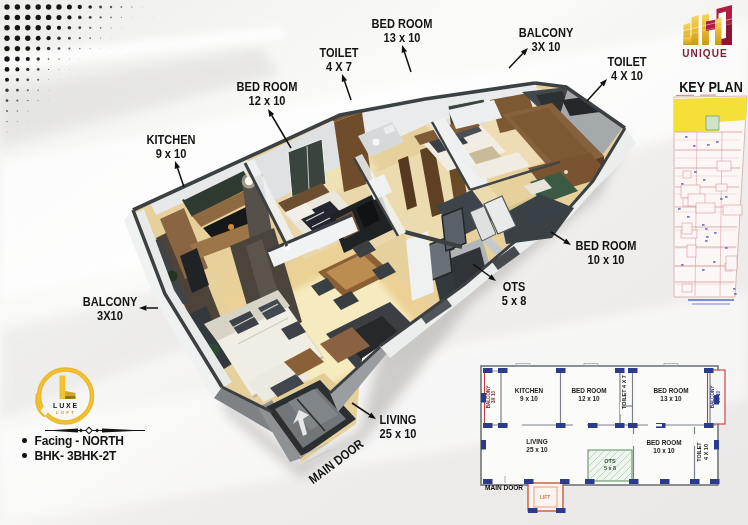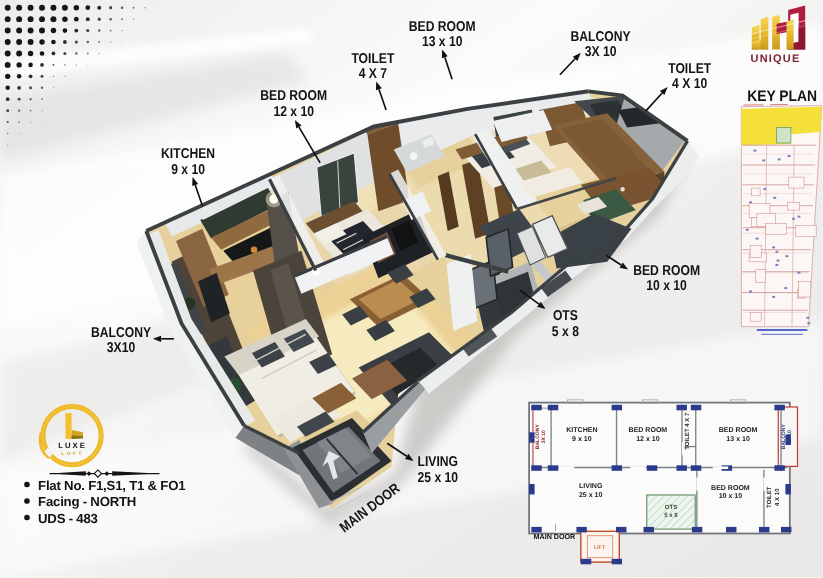--- a/index.html
+++ b/index.html
@@ -626,16 +626,15 @@
 <div class="lb" style="left:40px;top:295px;font-size:13.0px;line-height:14px">BALCONY<br>3X10</div>
 <div class="lb" style="left:328px;top:413px;font-size:13.0px;line-height:14px">LIVING<br>25 x 10</div>
 
 <div class="lb" style="left:266px;top:454px;width:140px;font-size:13px;transform:rotate(-37deg) scaleX(0.85)">MAIN DOOR</div>
 
 <div class="lb" style="left:641px;top:79px;font-size:14px;letter-spacing:0px;transform:scaleX(0.9)">KEY PLAN</div>
 
 <div class="lb" style="left:635px;top:47.5px;width:140px;font-size:10px;color:#7d2030;letter-spacing:1.1px;transform:none">UNIQUE</div>
 
 <div class="specs">
-<div><span class="bu"></span>Flat No. F1,S1, T1 &amp; FO1</div>
 <div><span class="bu"></span>Facing - NORTH</div>
-<div><span class="bu"></span>UDS - 483</div>
+<div><span class="bu"></span>BHK- 3BHK-2T</div>
 </div>
 </div>
 </body></html>

